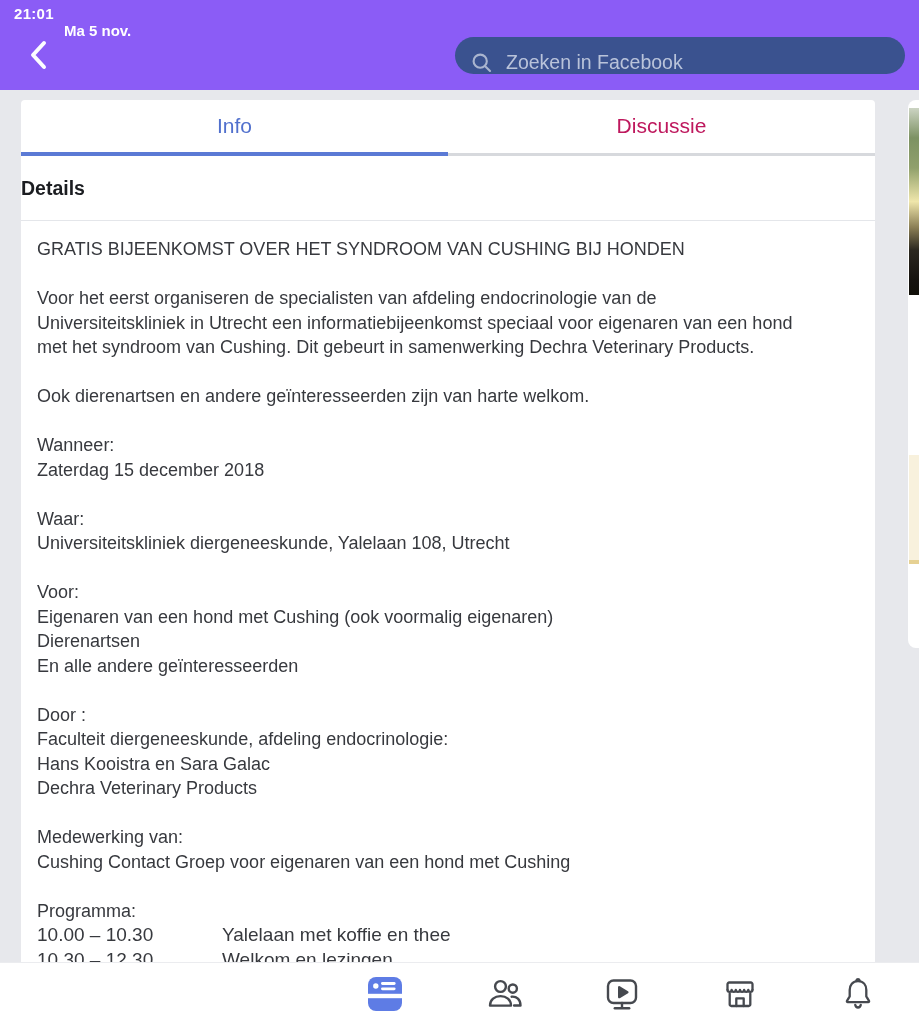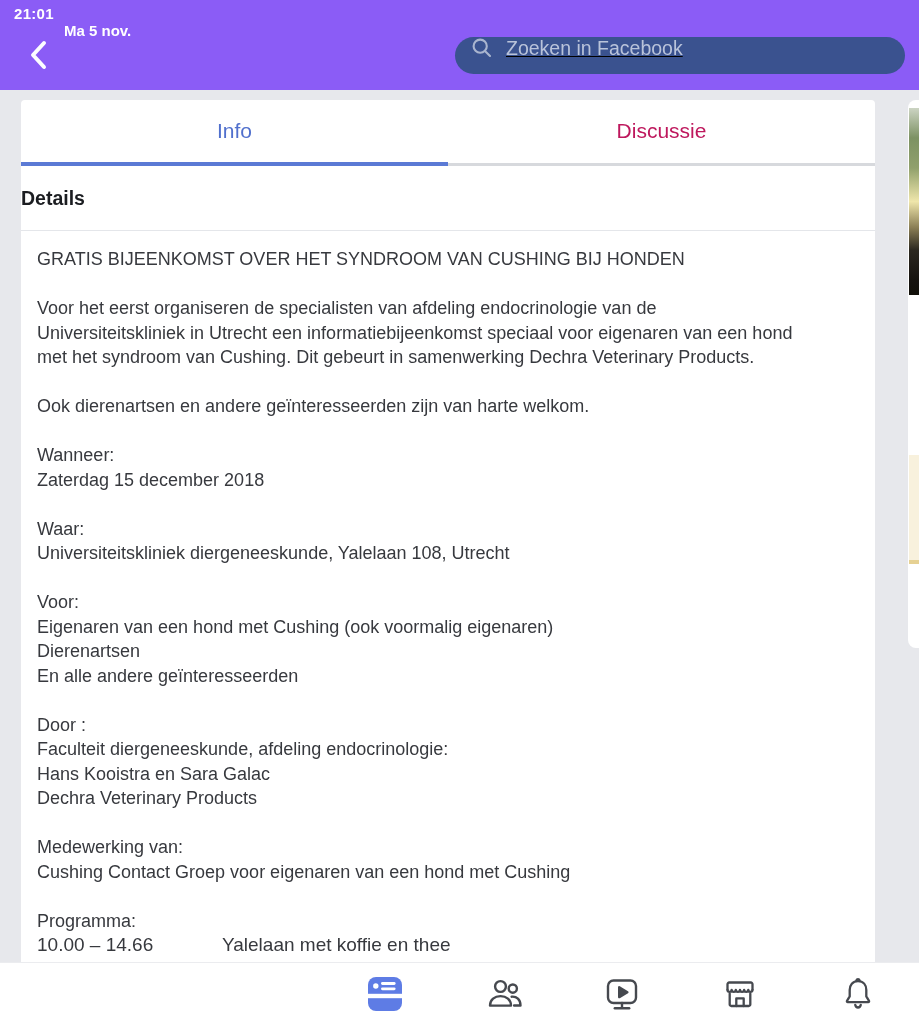--- a/index.html
+++ b/index.html
@@ -10,30 +10,30 @@
     -webkit-font-smoothing:antialiased;
   }
   
   .header { position:absolute; top:0; left:0; right:0; height:90px; background:#8b5cf6; }
   .status-time { position:absolute; top:5px; left:14px; color:#ffffff; font-size:15px; font-weight:700; letter-spacing:.3px; }
   .status-date { position:absolute; top:22px; left:64px; color:#ffffff; font-size:15px; font-weight:600; }
   .back-btn { position:absolute; top:40px; left:26px; width:26px; height:30px; cursor:pointer; }
   .search-pill {
     position:absolute; top:37px; left:455px; width:450px; height:37px;
     border-radius:18.5px; background:#3a528f;
-    display:flex; align-items:flex-start; padding-left:16px; box-sizing:border-box; cursor:text;text-decoration:underline;
+    display:flex; align-items:flex-end; padding-left:16px; box-sizing:border-box; cursor:text;
   }
   .search-placeholder { color:#b9c3da; font-size:19.5px; margin-left:13px; }
 
   
   .main-card {
     position:absolute; top:100px; left:21px; width:854px; height:862px;
     background:#ffffff; border-radius:4px 4px 0 0; overflow:hidden;
   }
-  .tabs { position:relative; height:66px; display:flex; }
+  .tabs { position:relative; height:56px; display:flex; }
   .tab { flex:1; display:flex; align-items:center; justify-content:center; font-size:21px; padding-bottom:4px; cursor:pointer; }
   .tab-info { color:#5170cd; }
   .tab-discussie { color:#be185d; }
   .tab-underline-active { position:absolute; bottom:0; left:0; width:50%; height:4px; background:#5b7ad5; }
   .tab-underline-rest { position:absolute; bottom:0; left:50%; width:50%; height:3px; background:#d7d9dd; }
   .details-row {
     height:64px; display:flex; align-items:center; 
     border-bottom:1px solid #e4e6ea; font-size:19.5px; font-weight:700; color:#1b1d21;
   }
   .body-text {
@@ -126,21 +126,21 @@
 Faculteit diergeneeskunde, afdeling endocrinologie:
 Hans Kooistra en Sara Galac
 Dechra Veterinary Products
 
 Medewerking van:
 Cushing Contact Groep voor eigenaren van een hond met Cushing
 
 Programma:</div>
 
     <div class="prog-row">
-      <span class="prog-time">10.00 – 14.66</span>
+      <span class="prog-time">10.00 – 10.30</span>
       <span>Yalelaan met koffie en thee</span>
     </div>
     <div class="prog-row">
       <span class="prog-time">10.30 – 12.30</span>
       <span>Welkom en lezingen</span>
     </div>
   </div>
 
   <div class="sliver-card">
     <div class="sliver-photo"></div>

